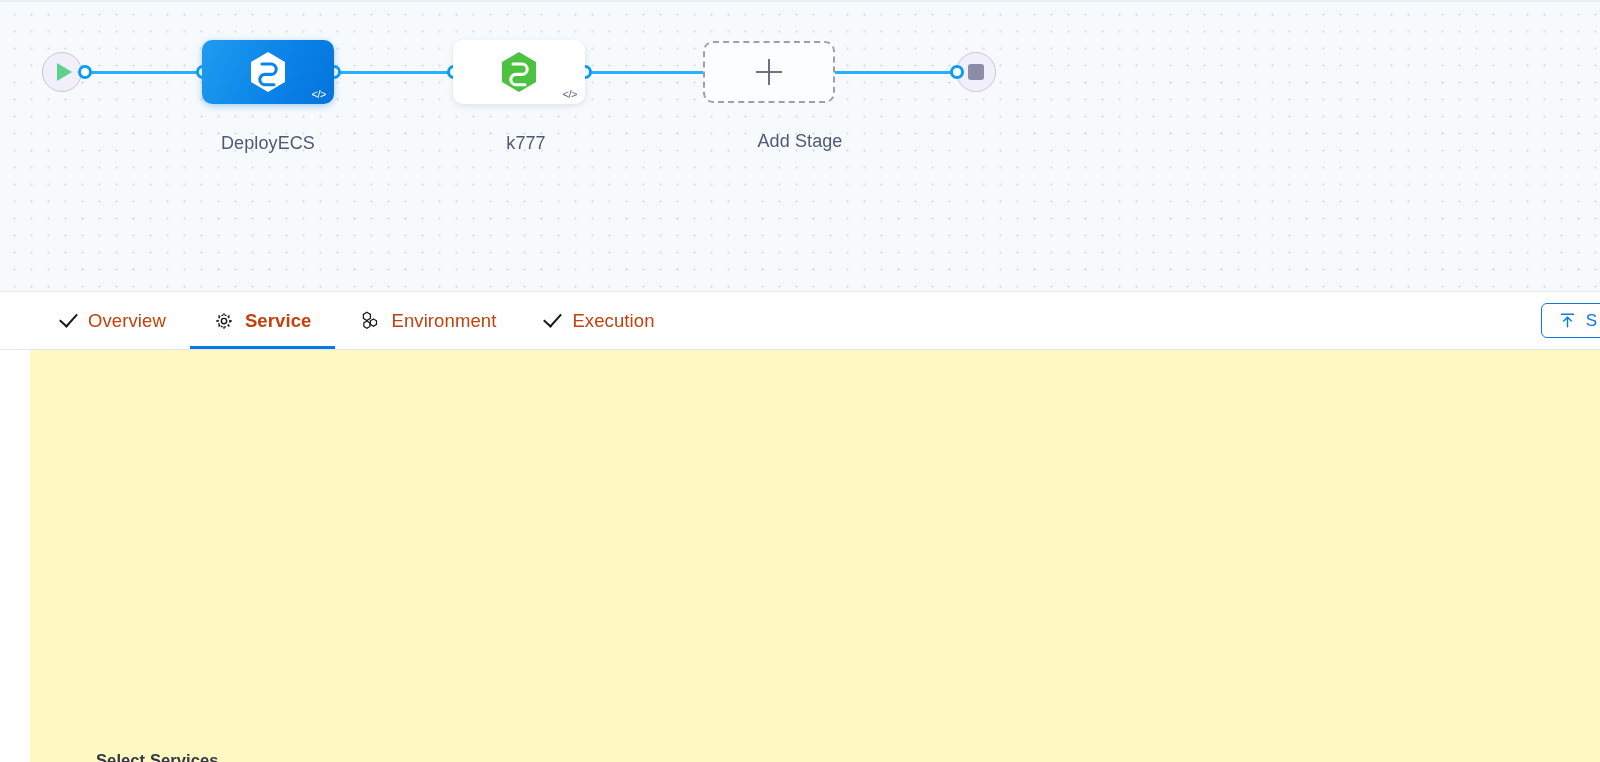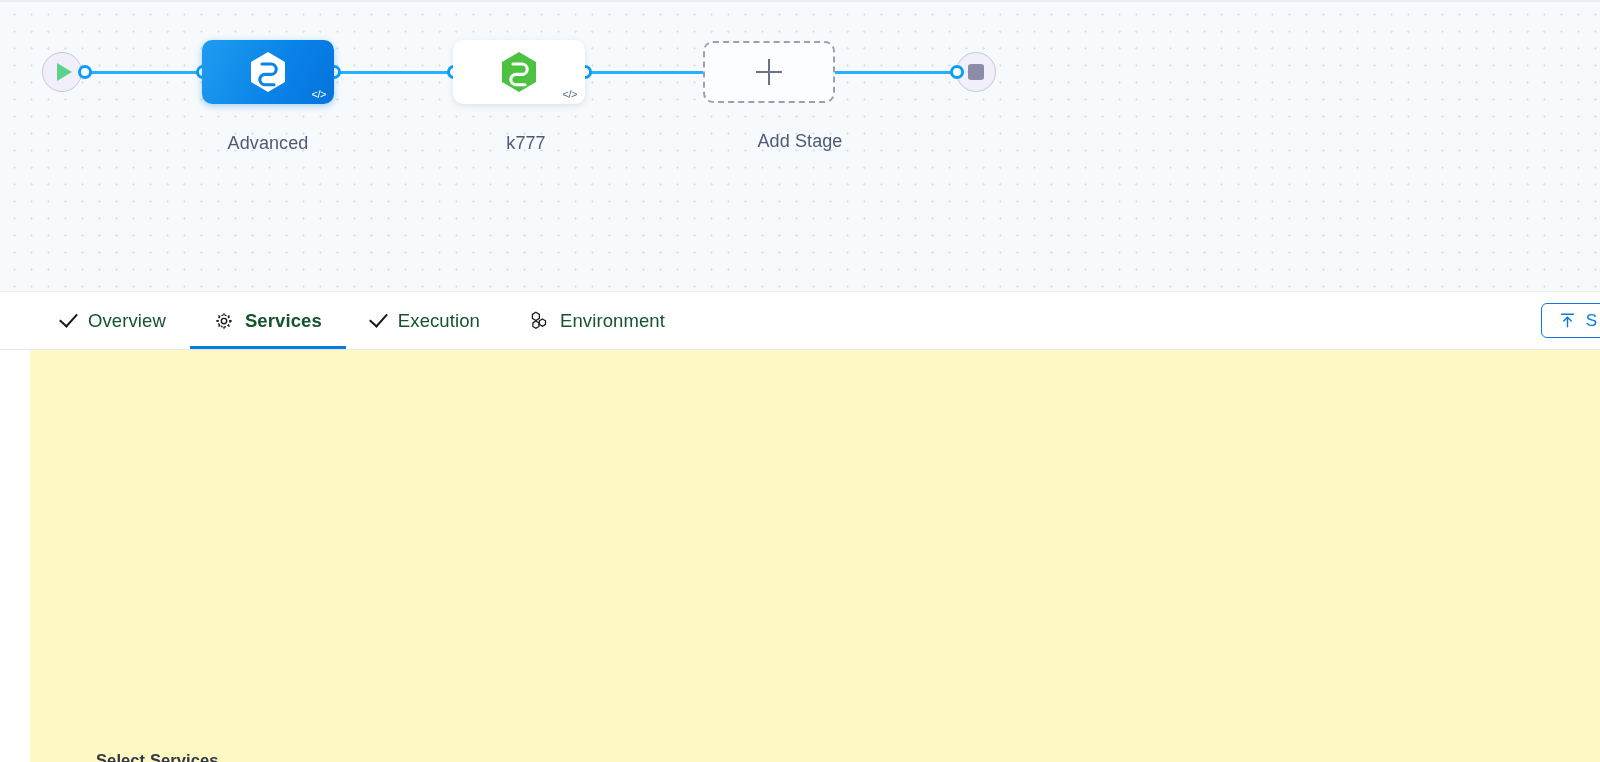--- a/index.html
+++ b/index.html
@@ -95,21 +95,21 @@
   
   .tabbar {
     position: relative; width: 1600px; height: 58px;
     background: #ffffff; border-bottom: 1px solid #e3e8ef;
   }
   .tabs { display: flex; align-items: center; height: 57px; padding-left: 36px; }
   .tab {
     display: flex; align-items: center; gap: 11px;
     height: 57px; padding: 0 24px; cursor: pointer; position: relative;
   }
-  .tab .tab-label { font-size: 18.5px; color: #14532d; letter-spacing: .1px; }
+  .tab .tab-label { font-size: 18.5px; color: #c2410c; letter-spacing: .1px; }
   .tab.active .tab-label { font-weight: bold; }
   .tab.active::after {
     content: ""; position: absolute; left: 0; right: 0; bottom: 0;
     height: 3px; background: #0b7ae0;
   }
   .ico { display: inline-flex; align-items: center; justify-content: center; }
   .check {
     width: 17px; height: 10px;
     border-left: 2.4px solid #16181f; border-bottom: 2.4px solid #16181f;
     transform: rotate(-48deg); margin-top: -5px;
@@ -151,21 +151,21 @@
 
   <div class="node selected" style="left:202px;">
     <svg width="40" height="44" viewBox="0 0 40 44">
       <polygon points="20,2 37,12 37,32 20,42 3,32 3,12" fill="#ffffff"></polygon>
       <path d="M14 14 L23 14 A5.2 5.2 0 0 1 23 24.4 L17 24.4 A5.2 5.2 0 0 0 17 34.8 L26 34.8" stroke="#0a84e8" stroke-width="3.1" fill="none" stroke-linecap="round"></path>
     </svg>
     <span class="code-glyph">&lt;/&gt;</span>
   </div>
   <div class="dot" style="left:196px;"></div>
   <div class="dot" style="left:327px;"></div>
-  <div class="node-label" style="left:158px;">Advanced</div>
+  <div class="node-label" style="left:158px;">DeployECS</div>
 
   <div class="node plain" style="left:453px;">
     <svg width="40" height="44" viewBox="0 0 40 44">
       <polygon points="20,2 37,12 37,32 20,42 3,32 3,12" fill="#4cc241"></polygon>
       <path d="M14 14 L23 14 A5.2 5.2 0 0 1 23 24.4 L17 24.4 A5.2 5.2 0 0 0 17 34.8 L26 34.8" stroke="#ffffff" stroke-width="3.1" fill="none" stroke-linecap="round"></path>
     </svg>
     <span class="code-glyph">&lt;/&gt;</span>
   </div>
   <div class="dot" style="left:447px;"></div>
   <div class="dot" style="left:578px;"></div>
@@ -194,39 +194,39 @@
     </div>
 
     <div class="tab active">
       <span class="ico">
         <svg width="20" height="20" viewBox="0 0 24 24" fill="none" stroke="#16181f" stroke-width="1.7">
           <circle cx="12" cy="12" r="3.2"></circle>
           <path d="M12 2.6v2.6M12 18.8v2.6M21.4 12h-2.6M5.2 12H2.6M18.6 5.4l-1.9 1.9M7.3 16.7l-1.9 1.9M18.6 18.6l-1.9-1.9M7.3 7.3L5.4 5.4"></path>
           <circle cx="12" cy="12" r="7.1" stroke-dasharray="2.1 2.1"></circle>
         </svg>
       </span>
-      <span class="tab-label">Services</span>
-    </div>
-
-    <div class="tab">
-      <span class="ico">
-          <span class="check"></span>
-        </span>
-      <span class="tab-label">Execution</span>
+      <span class="tab-label">Service</span>
     </div>
 
     <div class="tab">
       <span class="ico">
         <svg width="21" height="21" viewBox="0 0 24 24" fill="none" stroke="#16181f" stroke-width="1.4">
           <polygon points="9,2.6 13,5 13,9.6 9,12 5,9.6 5,5"></polygon>
           <polygon points="16.5,10.2 20,12.3 20,16.4 16.5,18.5 13,16.4 13,12.3"></polygon>
           <polygon points="9,12.6 12.5,14.7 12.5,18.8 9,20.9 5.5,18.8 5.5,14.7"></polygon>
         </svg>
       </span>
       <span class="tab-label">Environment</span>
+    </div>
+
+    <div class="tab">
+      <span class="ico">
+          <span class="check"></span>
+        </span>
+      <span class="tab-label">Execution</span>
     </div>
 
   </div>
 
   <div class="save-btn">
     <span class="ico">
       <svg width="19" height="19" viewBox="0 0 24 24" fill="none" stroke="#0b7ae0" stroke-width="1.8" stroke-linecap="round">
         <path d="M4.5 4.2h15"></path>
         <path d="M12 20V8.2"></path>
         <path d="M7.2 12.6L12 7.8l4.8 4.8"></path>

